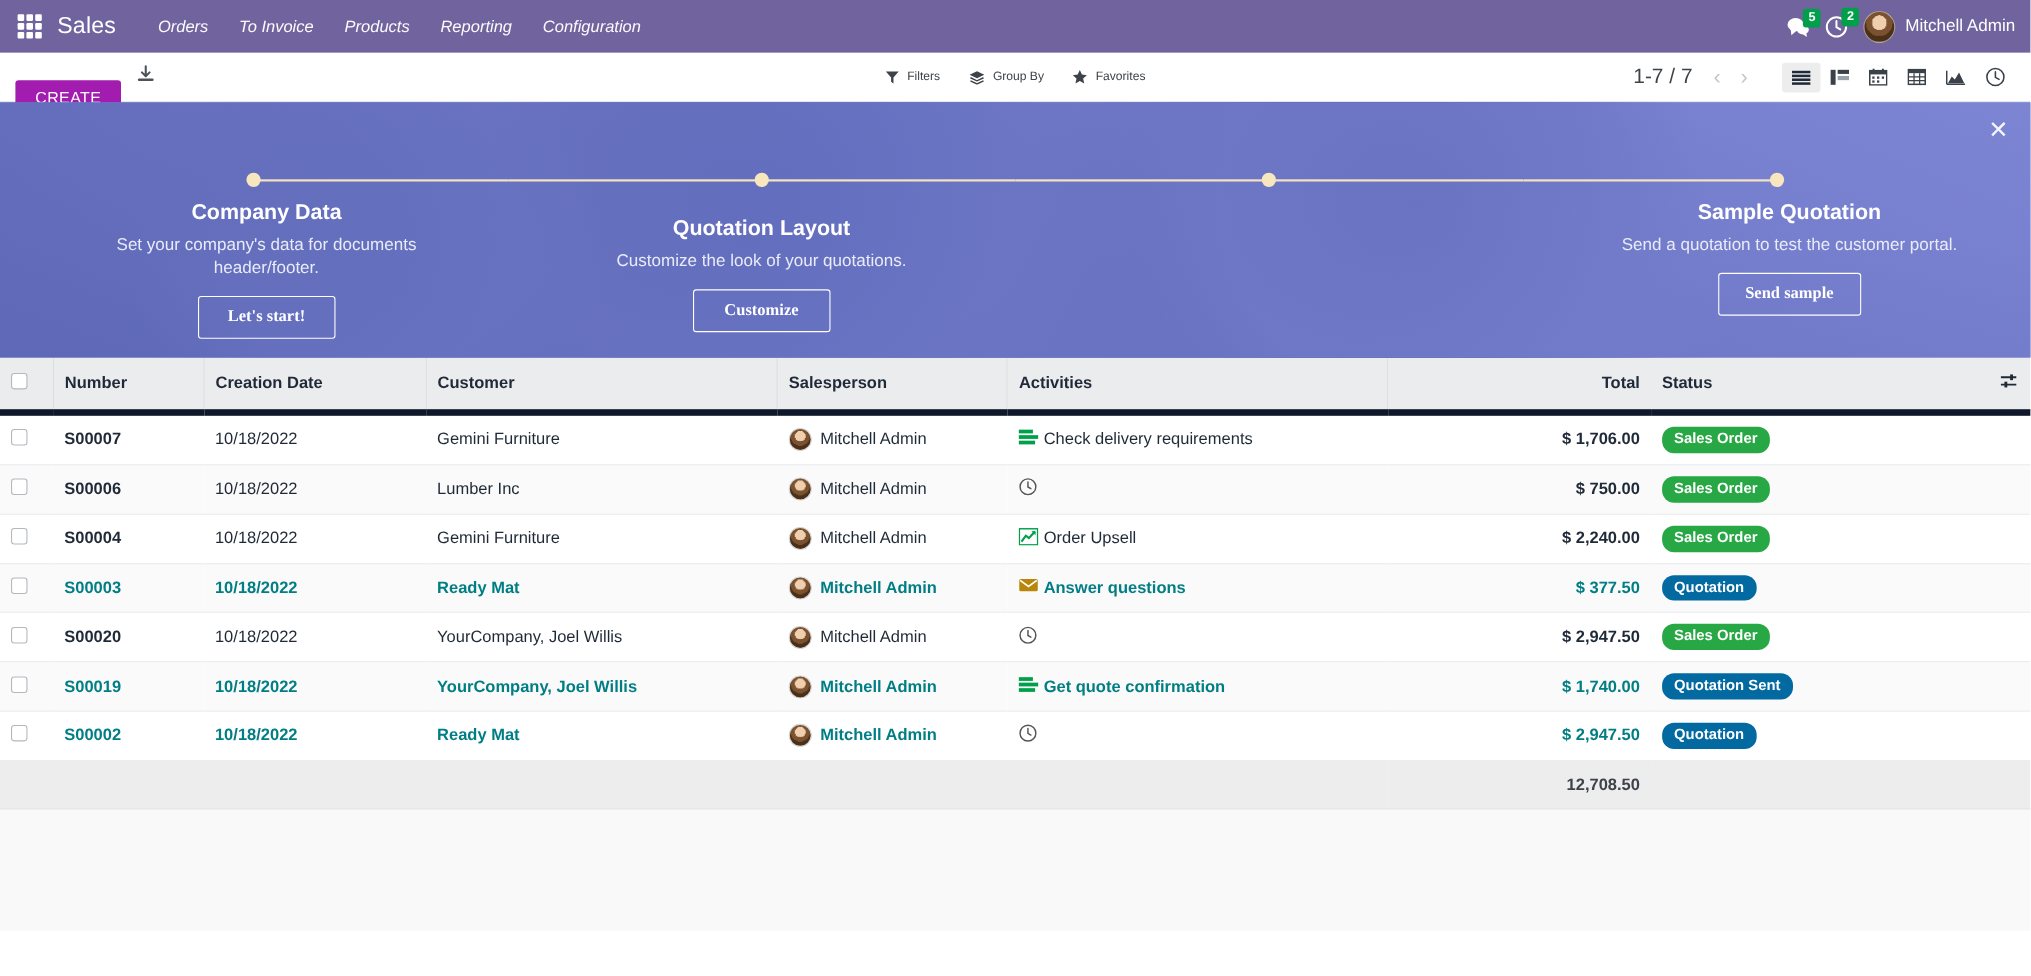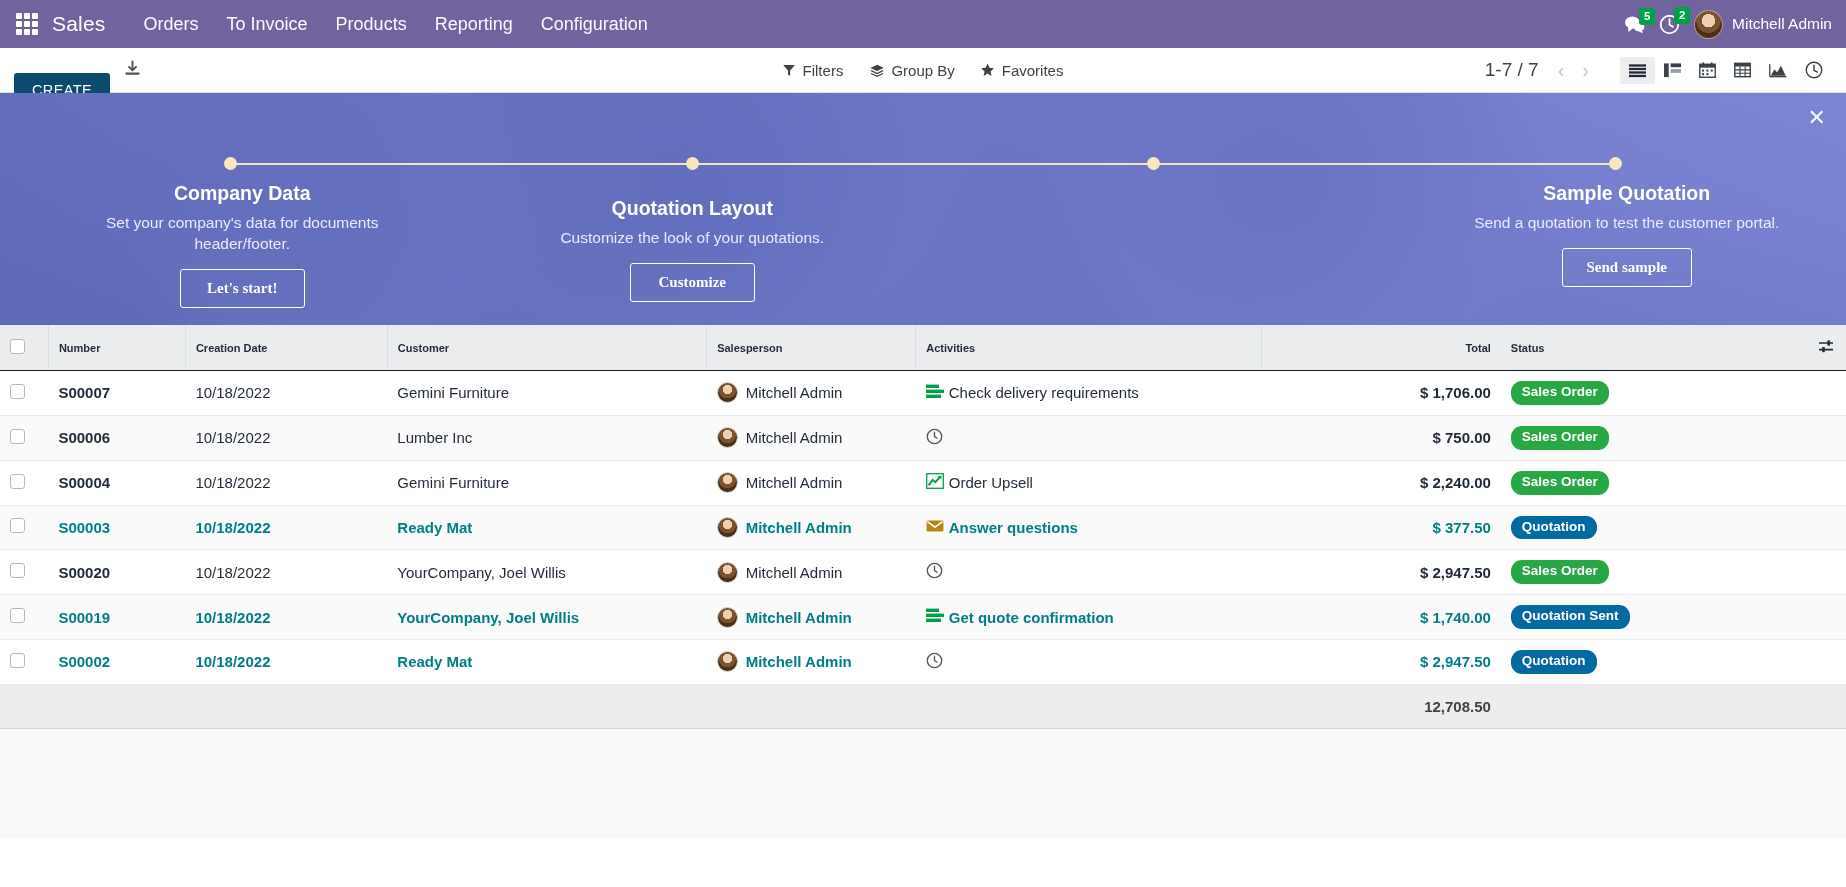--- a/index.html
+++ b/index.html
@@ -13,21 +13,21 @@
   .navbar {
     height: 48px; background: #6f5c8c; background: #71639e;
     display: flex; align-items: center; color: #ffffff;
     padding: 0 14px 0 16px; position: relative;
   }
   .apps-grid { width: 22px; height: 22px; display: grid;
     grid-template-columns: repeat(3,1fr); grid-template-rows: repeat(3,1fr);
     gap: 2.5px; margin-right: 14px; cursor: pointer; }
   .apps-grid i { background: #ffffff; display: block; border-radius: 1px; }
   .brand { font-size: 21px; font-weight: 400; letter-spacing: .2px; margin-right: 24px; }
-  .nav-item { font-size: 18px; padding: 6px 14px; cursor: pointer; opacity: .97; white-space: nowrap; }
+  .nav-item { font-size: 15px; padding: 6px 14px; cursor: pointer; opacity: .97; white-space: nowrap; font-style: italic; }
   .nav-right { margin-left: auto; display: flex; align-items: center; gap: 14px; }
   .tray { position: relative; display: flex; align-items: center; cursor: pointer; }
   .tray svg { display: block; }
   .badge-cnt {
     position: absolute; top: -7px; left: 15px; background: #00a04a; color: #fff;
     font-size: 11.5px; line-height: 1; padding: 3px 5px; border-radius: 3px; font-weight: 700;
   }
   .avatar {
     width: 29px; height: 29px; border-radius: 50%; overflow: hidden; flex: none;
     background: radial-gradient(circle at 50% 36%, #f0cfae 0 30%, #7a5230 31% 55%, #4a3018 56% 100%);
@@ -52,27 +52,27 @@
   .search-input {
     border: none; outline: none; flex: 1; font-size: 15.5px; color: #3d4349;
     font-family: "Liberation Sans", sans-serif; margin-left: 6px; background: transparent;
   }
   .search-input::placeholder { color: #b9bcc0; }
   .search-mag { position: absolute; right: 14px; top: 50px; color: #5c6770; cursor: pointer; }
 
   .cp-row2 { display: flex; align-items: center; height: 44px; position: relative; }
   .dl-icon { margin-left: 14px; color: #5c6770; cursor: pointer; }
   .btn-create {
-    background: #0c4a6e; color: #fff; border: none; border-radius: 3px;
+    background: #a21caf; color: #fff; border: none; border-radius: 3px;
     font-size: 14.5px; font-weight: 500; letter-spacing: .4px; padding: 9px 18px;
     cursor: pointer; font-family: "Liberation Sans", sans-serif; margin-top: 39px;
   }
   .cp-center { position: absolute; left: 50%; transform: translateX(-50%);
                display: flex; align-items: center; gap: 26px; }
-  .cp-menu { display: flex; align-items: center; gap: 7px; font-size: 15px; color: #3d4349; cursor: pointer; }
+  .cp-menu { display: flex; align-items: center; gap: 7px; font-size: 11px; color: #3d4349; cursor: pointer; }
   .cp-right { margin-left: auto; display: flex; align-items: center; gap: 4px; }
   .pager { font-size: 19px; color: #3d4349; margin-right: 8px; margin-left: 48px; }
   .pg-arrow { color: #c2c6ca; font-size: 20px; padding: 0 7px; cursor: pointer; line-height: 1; }
   .view-sw { display: flex; align-items: center; margin-left: 20px; }
   .vbtn { padding: 6px 9px; cursor: pointer; border-radius: 3px; display: flex; align-items: center; color: #3a4148; }
   .vbtn.active { background: #ededed; }
 
   
   .banner {
     position: relative; height: 232px; overflow: hidden;
@@ -105,22 +105,22 @@
     font-size: 15px; font-weight: 700; padding: 10px 24px; cursor: pointer;
     font-family: Liberation Serif, serif; min-width: 125px;
   }
   .step.tall .step-body { margin-top: 12px; padding-left: 23px; }
   .step.short .step-body { margin-top: 27px; }
 
   
   .table-wrap { background: #fff; }
   table.olist { width: 100%; border-collapse: collapse; table-layout: fixed; }
   table.olist thead th {
-    background: #eaecee; color: #1f2937; font-size: 11px; font-weight: 700;
-    text-align: left; padding: 14px 10px; border-bottom: 1px solid #0f172a;
+    background: #eaecee; color: #1f2937; font-size: 15px; font-weight: 700;
+    text-align: left; padding: 14px 10px; border-bottom: 6px solid #0f172a;
     border-right: 1px solid #dcdfe2; white-space: nowrap;
   }
   table.olist thead th:last-child { border-right: none; }
   td { font-size: 15px; padding: 10px; border-bottom: 1px solid #e9ecef;
        color: #1f2937; vertical-align: middle; white-space: nowrap; overflow: hidden; }
   tr.row-link td, tr.row-link td a { color: #017e84; font-weight: 600; }
   tr.row-link td.mono-total { color: #017e84; font-weight: 700; }
   .cb { width: 15px; height: 15px; border: 1px solid #b4b9bd; border-radius: 3px;
         background: #fff; display: inline-block; cursor: pointer; }
   .c-num { width: 133px; } .c-date { width: 196px; } .c-cust { width: 310px; }

